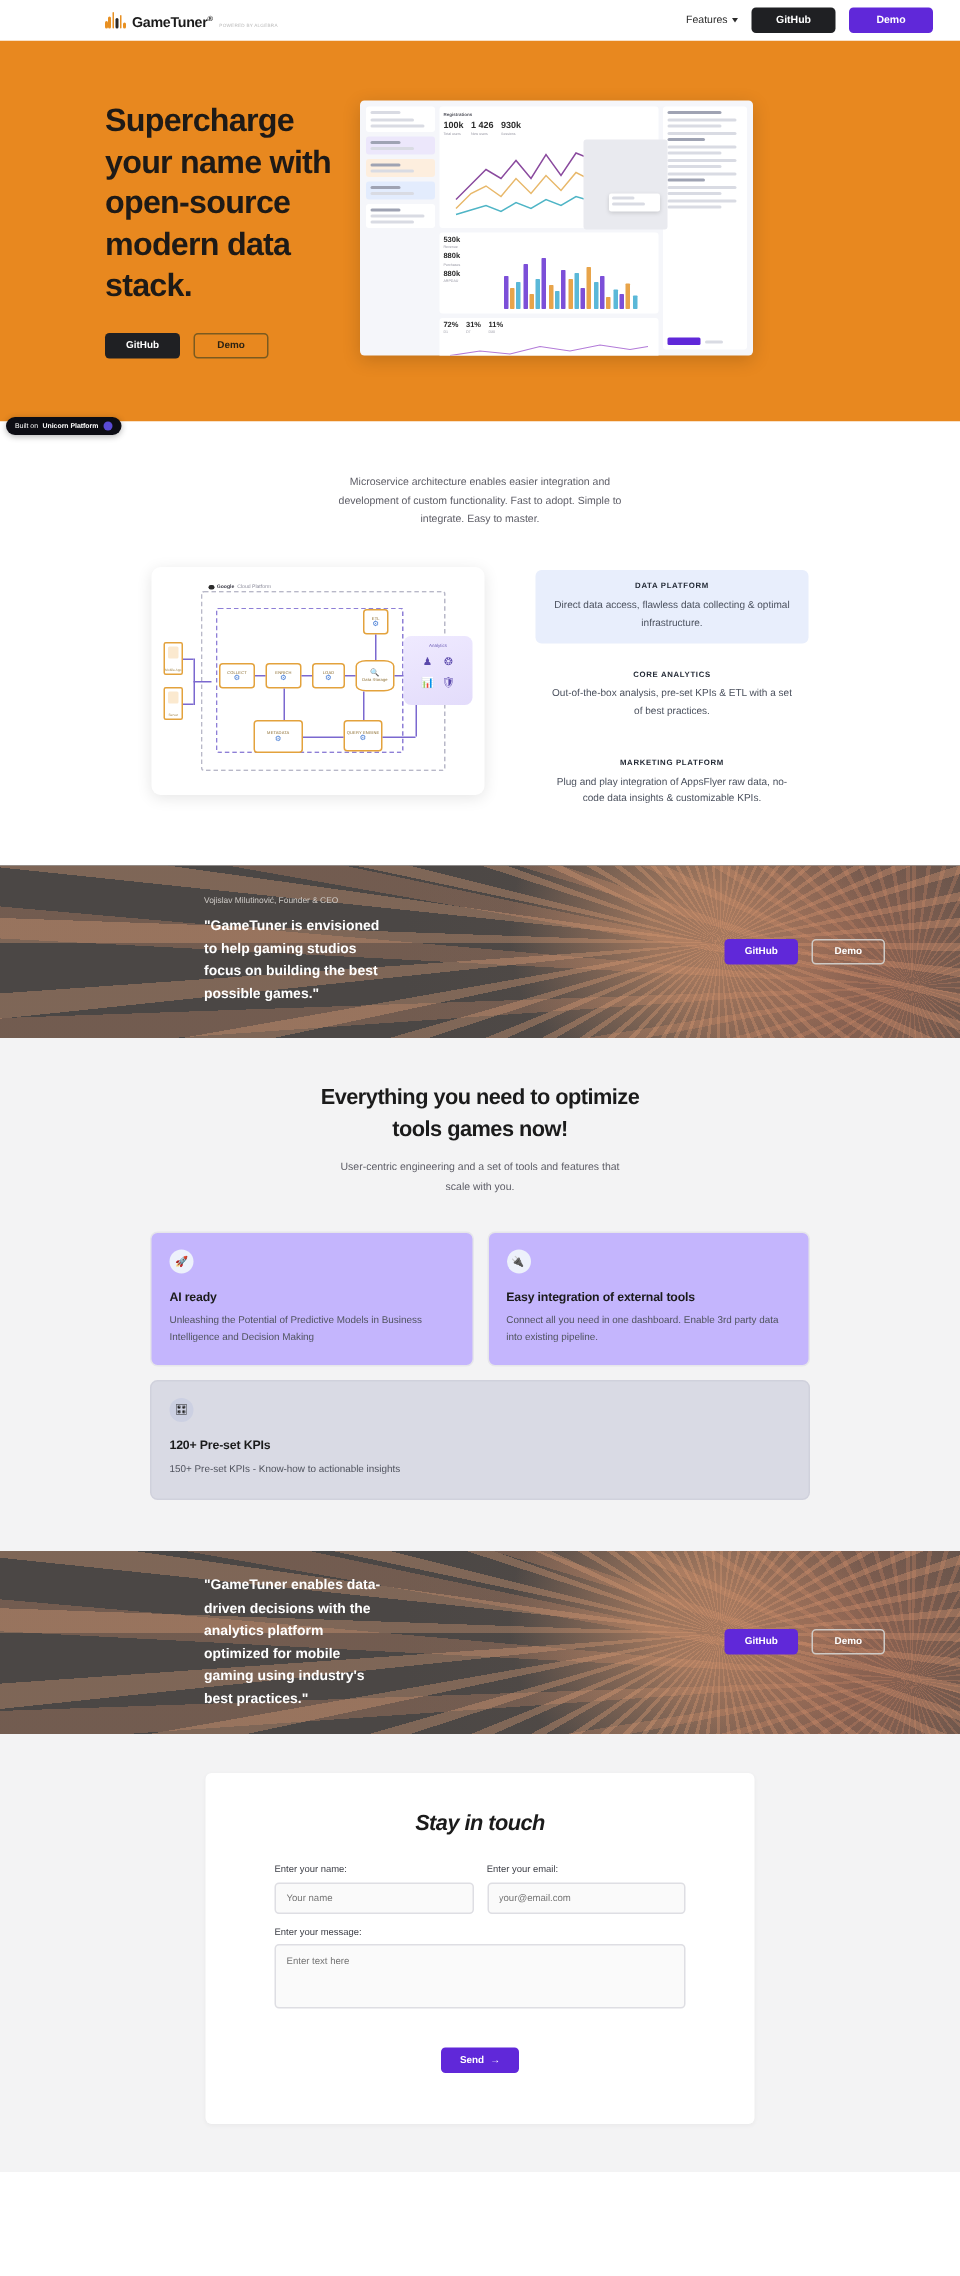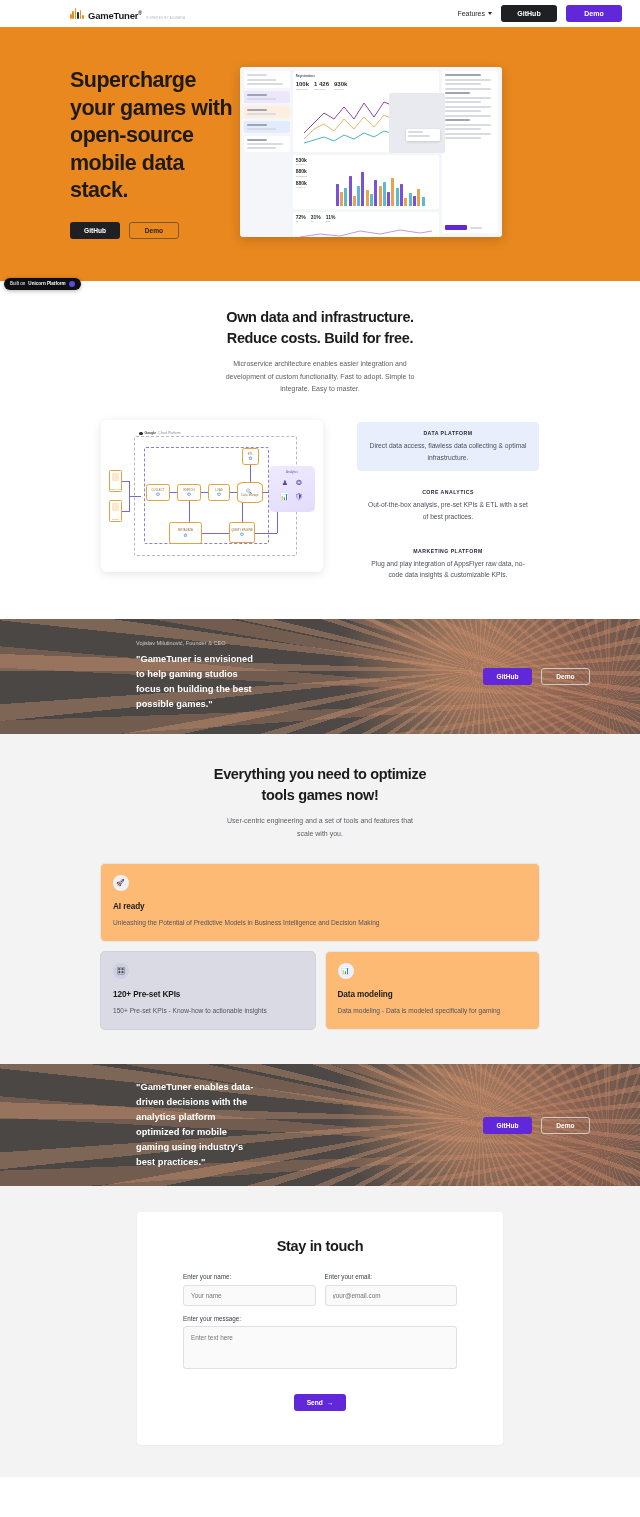--- a/index.html
+++ b/index.html
@@ -168,40 +168,40 @@
   .quote-text { font-size:9.3px; font-weight:700; line-height:1.62; color:#ffffff; max-width:124px; }
   .quote-btns { margin-left:auto; display:flex; gap:9px; margin-right:34px; }
   .btn-q-purple { background:#6028d9; color:#fff; width:49px; height:17px; font-size:6.6px; }
   .btn-q-outline { background:transparent; color:#fff; width:49px; height:17px; font-size:6.6px; border:1px solid #cfcbc7; }
 
   
   .sec-feat { background:#f3f3f4; padding: 30px 0 34px; text-align:center; }
   .cards { margin: 22px auto 0; width: 440px; display:flex; flex-direction:column; gap: 9px; }
   .cards-row { display:flex; gap: 9px; }
   .card {
-    background:#fdba74; border:1px solid #e6e6ea; border-radius:5px; padding:11px 12px 13px;
+    background:#c4b5fd; border:1px solid #e6e6ea; border-radius:5px; padding:11px 12px 13px;
     text-align:left; flex:1;
   }
   .card.muted { background:#d9dae4; border-color:#d0d1dc; }
   .card-icon {
     width: 16px; height:16px; border-radius:50%; background:#edf1fb;
     display:flex; align-items:center; justify-content:center; font-size:7px; margin-bottom:11px;
   }
   .card.muted .card-icon { background:#ccd0e2; }
   .card-title { font-size:8.2px; font-weight:700; color:#1b1b1b; letter-spacing:-0.1px;}
   .card-desc { margin-top:6px; font-size:6.6px; line-height:1.72; color:#50535e; }
   .w-flex-1 { flex: 1; }
 
   
   .sec-contact { background:#f3f3f4; padding: 26px 0 32px; }
   .contact-card {
     width: 366px; margin: 0 auto; background:#fff; border-radius:4px;
     padding: 26px 46px 34px; text-align:center; box-shadow:0 1px 3px rgba(0,0,0,.04);
   }
-  .contact-title { font-size:14.5px; font-weight:700; color:#1b1b1b; letter-spacing:-0.35px;}
+  .contact-title { font-size:14.5px; font-weight:700; color:#1b1b1b; letter-spacing:-0.35px;font-style:italic;}
   .form { margin-top:19px; text-align:left; }
   .frow { display:flex; gap:9px; }
   .fgrp { flex:1; }
   .flabel { font-size:6.3px; color:#3f4149; display:block; margin-bottom:4px; }
   .finput, .ftext {
     width:100%; border:1px solid #dedee3; border-radius:3px; background:#fafafa;
     font-family:inherit; font-size:6.4px; color:#8d8f98; padding:6px 7px; outline:none;
   }
   .ftext { height:43px; resize:none; padding-top:7px; }
   .fgrp.msg { margin-top:9px; }
@@ -235,21 +235,21 @@
         <span>Features</span>
         <span class="caret"></span>
       </span>
       <button class="btn btn-dark">GitHub</button>
       <button class="btn btn-purple">Demo</button>
     </div>
   </div>
 
   <div class="hero">
     <div class="hero-left">
-      <h1 class="hero-title">Supercharge your games with open-source mobile data stack.</h1>
+      <h1 class="hero-title">Supercharge your name with open-source modern data stack.</h1>
       <div class="hero-btns">
         <button class="btn btn-hero-dark">GitHub</button>
         <button class="btn btn-hero-outline">Demo</button>
       </div>
     </div>
     <div class="hero-right">
       <div class="dash">
         <div class="dash-col-l">
           <div class="dash-card">
             <div class="ph sm" style="margin-bottom:3px"></div>
@@ -364,24 +364,20 @@
       </div>
     </div>
   </div>
 
   <div class="sec-own">
     <div class="unicorn-badge">
       <span>Built on </span>
         <b>Unicorn Platform</b>
       <span class="u"></span>
     </div>
-    <h2 class="h2">
-      <span>Own data and infrastructure.</span><br>
-      <span>Reduce costs. Build for free.</span>
-    </h2>
     <p class="lead">Microservice architecture enables easier integration and development of custom functionality. Fast to adopt. Simple to integrate. Easy to master.</p>
 
     <div class="own-body">
 
       <div class="arch">
         <div class="gcp-box"></div>
         <div class="gcp-label">
           <span class="dot"></span>
           <b>Google</b>
             <span> Cloud Platform</span>
@@ -490,35 +486,35 @@
 
     <div class="cards">
       <div class="cards-row">
         <div class="card w-flex-1">
           <div class="card-icon">
               <span>🚀</span>
             </div>
           <div class="card-title">AI ready</div>
           <div class="card-desc">Unleashing the Potential of Predictive Models in Business Intelligence and Decision Making</div>
         </div>
+        <div class="card w-flex-1">
+          <div class="card-icon">
+              <span>🔌</span>
+            </div>
+          <div class="card-title">Easy integration of external tools</div>
+          <div class="card-desc">Connect all you need in one dashboard. Enable 3rd party data into existing pipeline.</div>
+        </div>
       </div>
       <div class="cards-row">
         <div class="card w-flex-1 muted">
           <div class="card-icon">
               <span>🎛</span>
             </div>
           <div class="card-title">120+ Pre-set KPIs</div>
           <div class="card-desc">150+ Pre-set KPIs - Know-how to actionable insights</div>
-        </div>
-        <div class="card w-flex-1">
-          <div class="card-icon">
-              <span>📊</span>
-            </div>
-          <div class="card-title">Data modeling</div>
-          <div class="card-desc">Data modeling - Data is modeled specifically for gaming</div>
         </div>
       </div>
     </div>
   </div>
 
   <div class="quote" style="height:122px">
     <div class="bg"></div>
     <div class="inner">
       <div>
         <div class="quote-text">"GameTuner enables data-driven decisions with the analytics platform optimized for mobile gaming using industry's best practices."</div>

